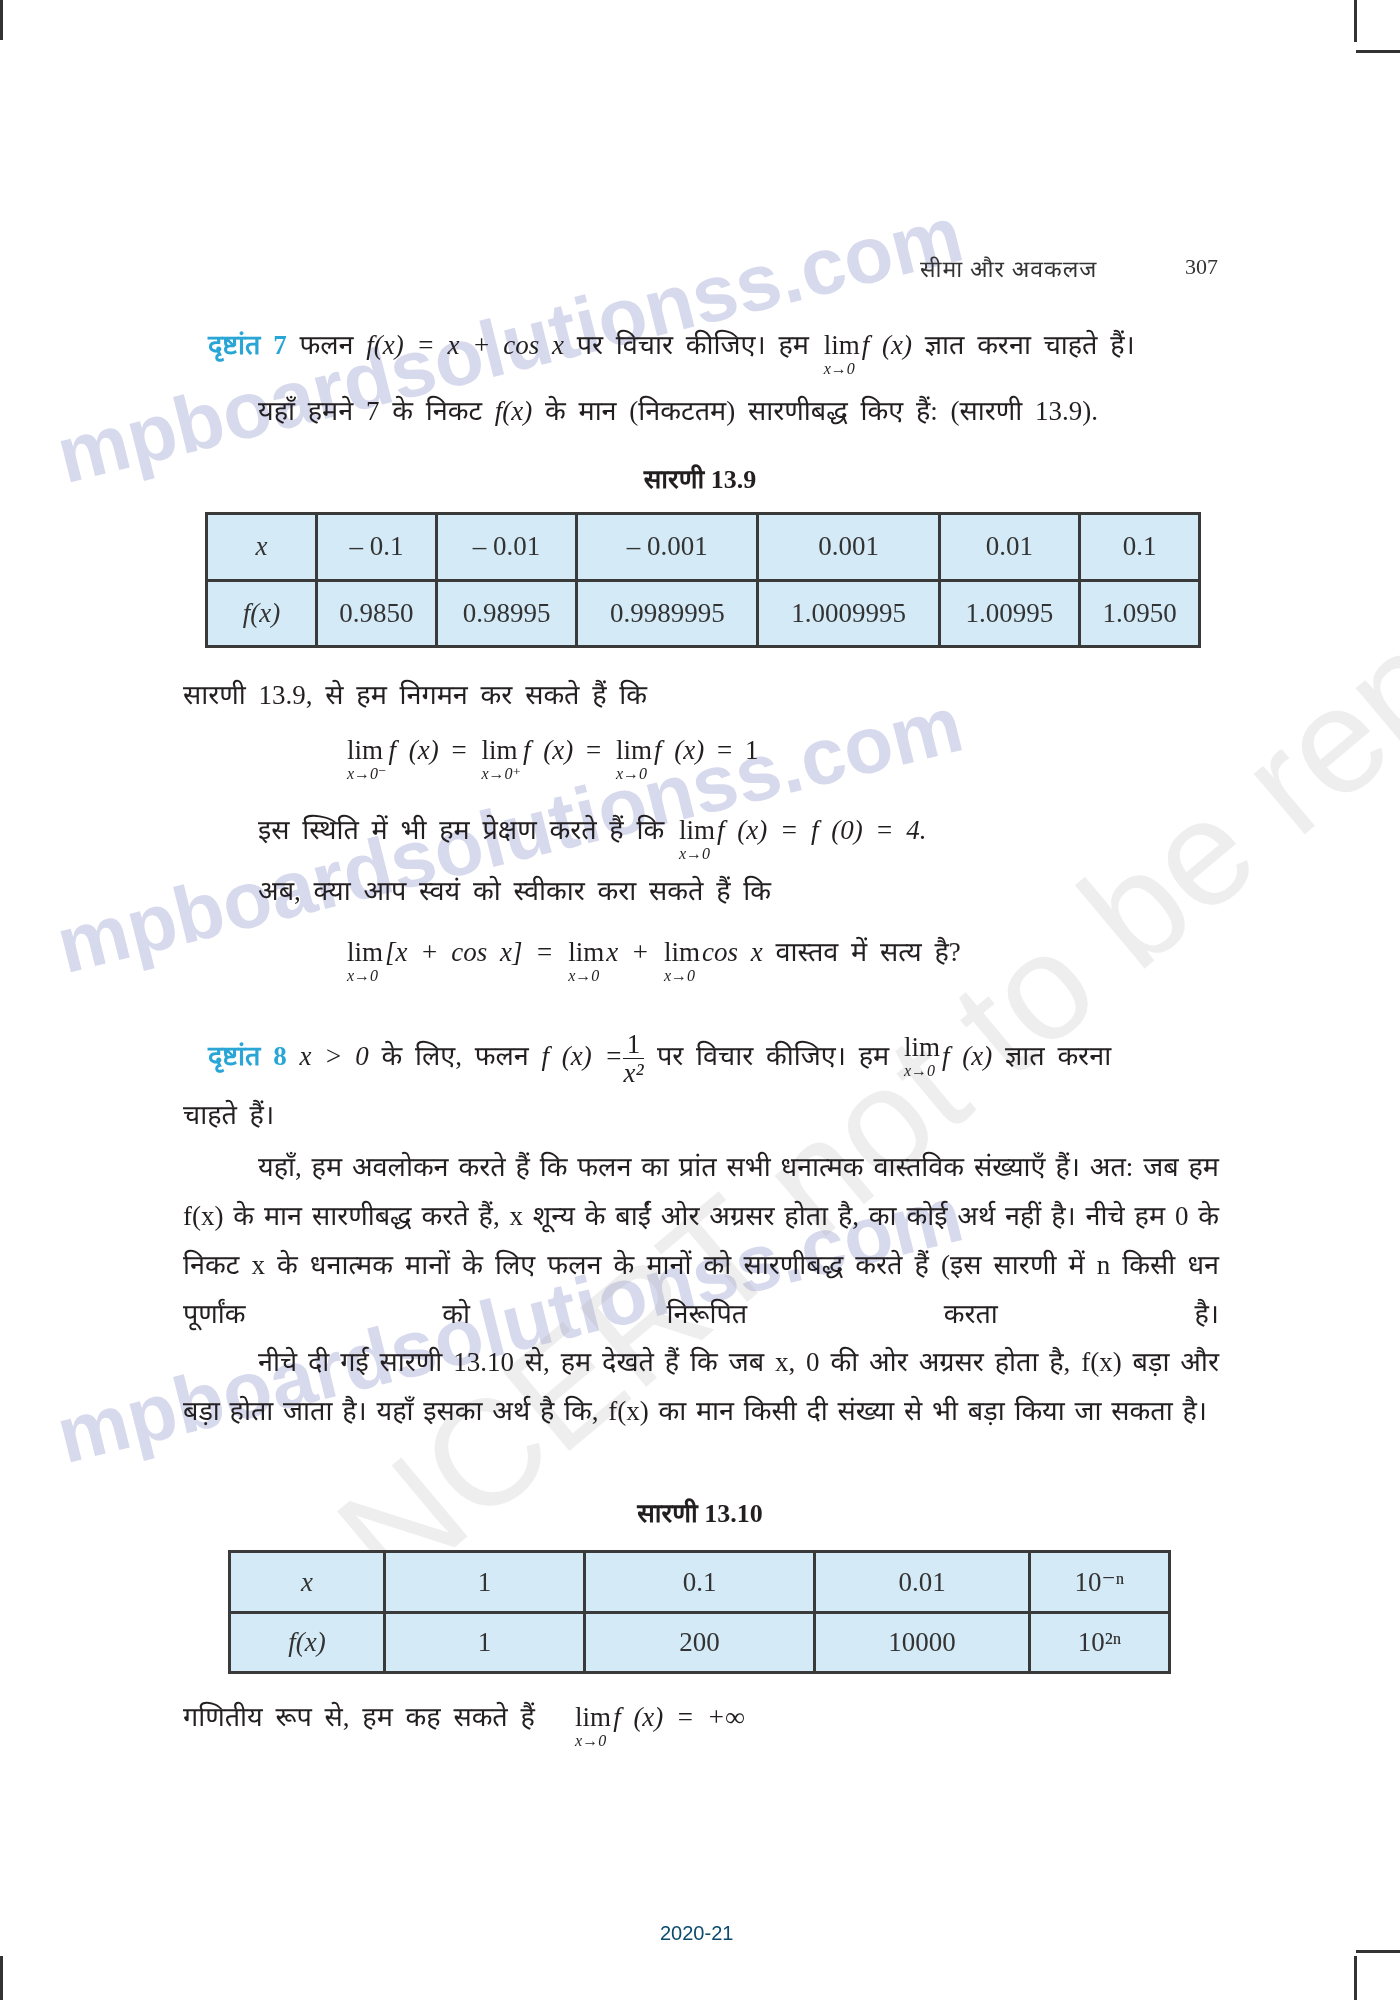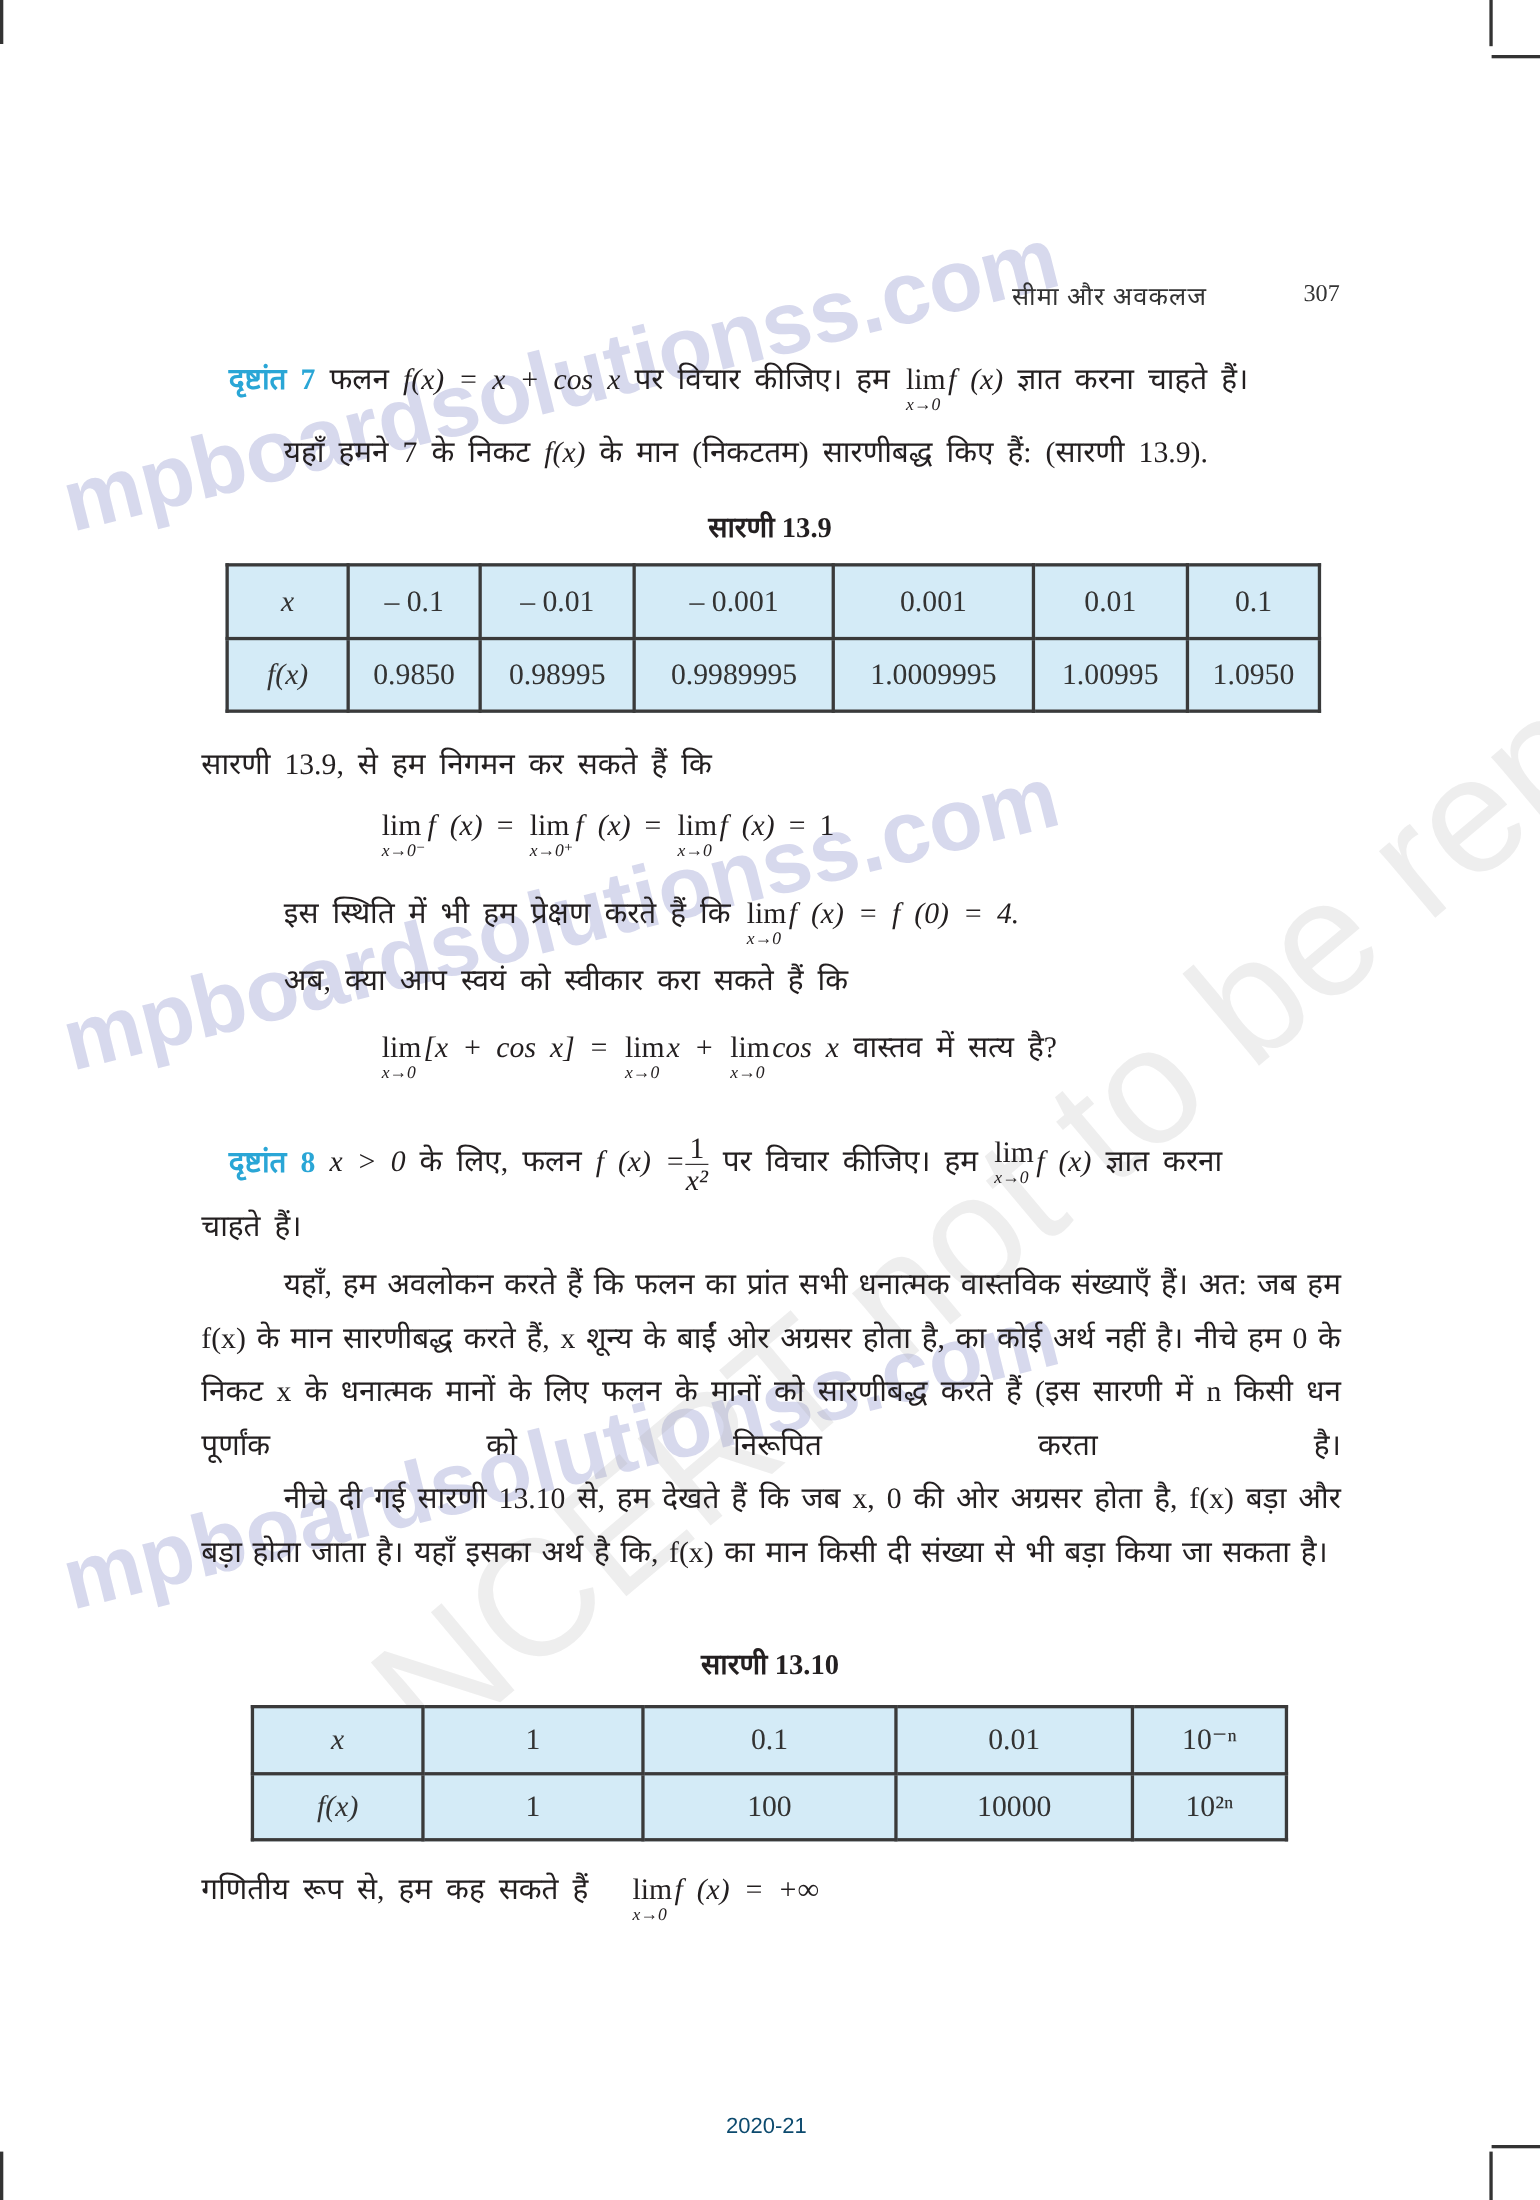--- a/index.html
+++ b/index.html
@@ -131,21 +131,21 @@
       <tr>
     <td style="width:150px;"><i>x</i></td>
     <td style="width:195px;">1</td>
     <td style="width:225px;">0.1</td>
     <td style="width:210px;">0.01</td>
     <td>10⁻ⁿ</td>
   </tr>
   <tr>
     <td><i>f(x)</i></td>
     <td>1</td>
-    <td>100</td>
+    <td>200</td>
     <td>10000</td>
     <td>10²ⁿ</td>
   </tr>
 </tbody>
   </table>
 
 <div class="line" style="left:183px;top:1700px;">
   <span>गणितीय रूप से, हम कह सकते हैं</span>&nbsp;&nbsp;
   <span class="lim"><span class="l">lim</span><span class="s">x→0</span></span><i class="m">f (x) = +∞</i>
 </div>

